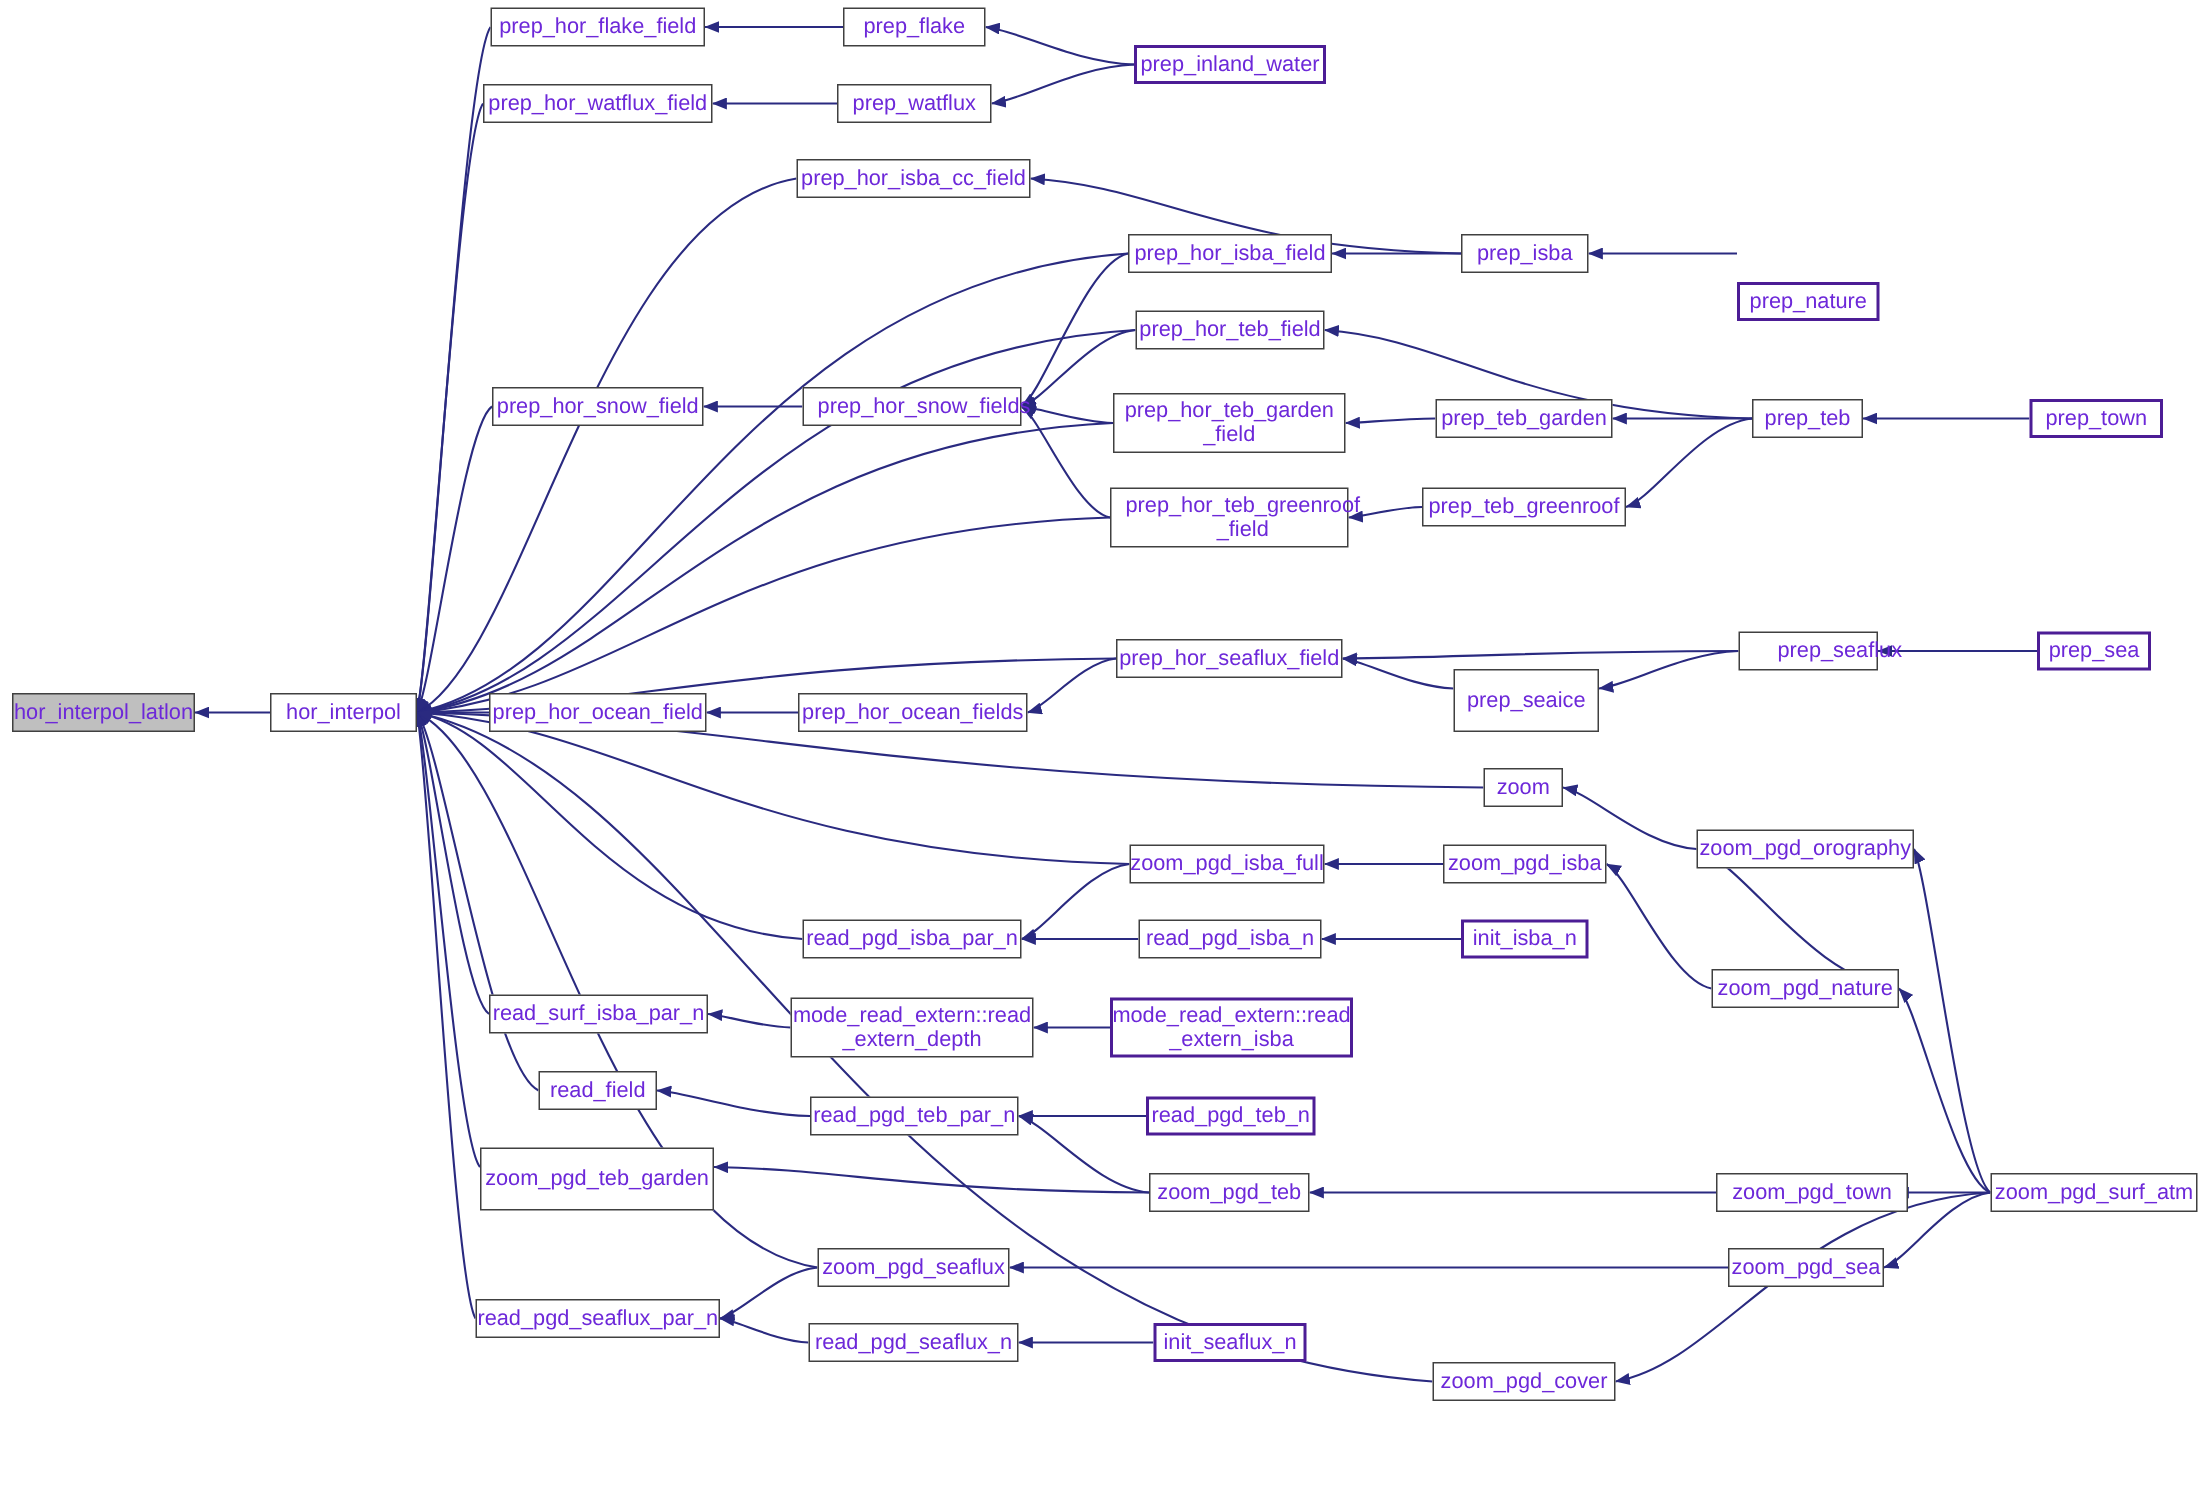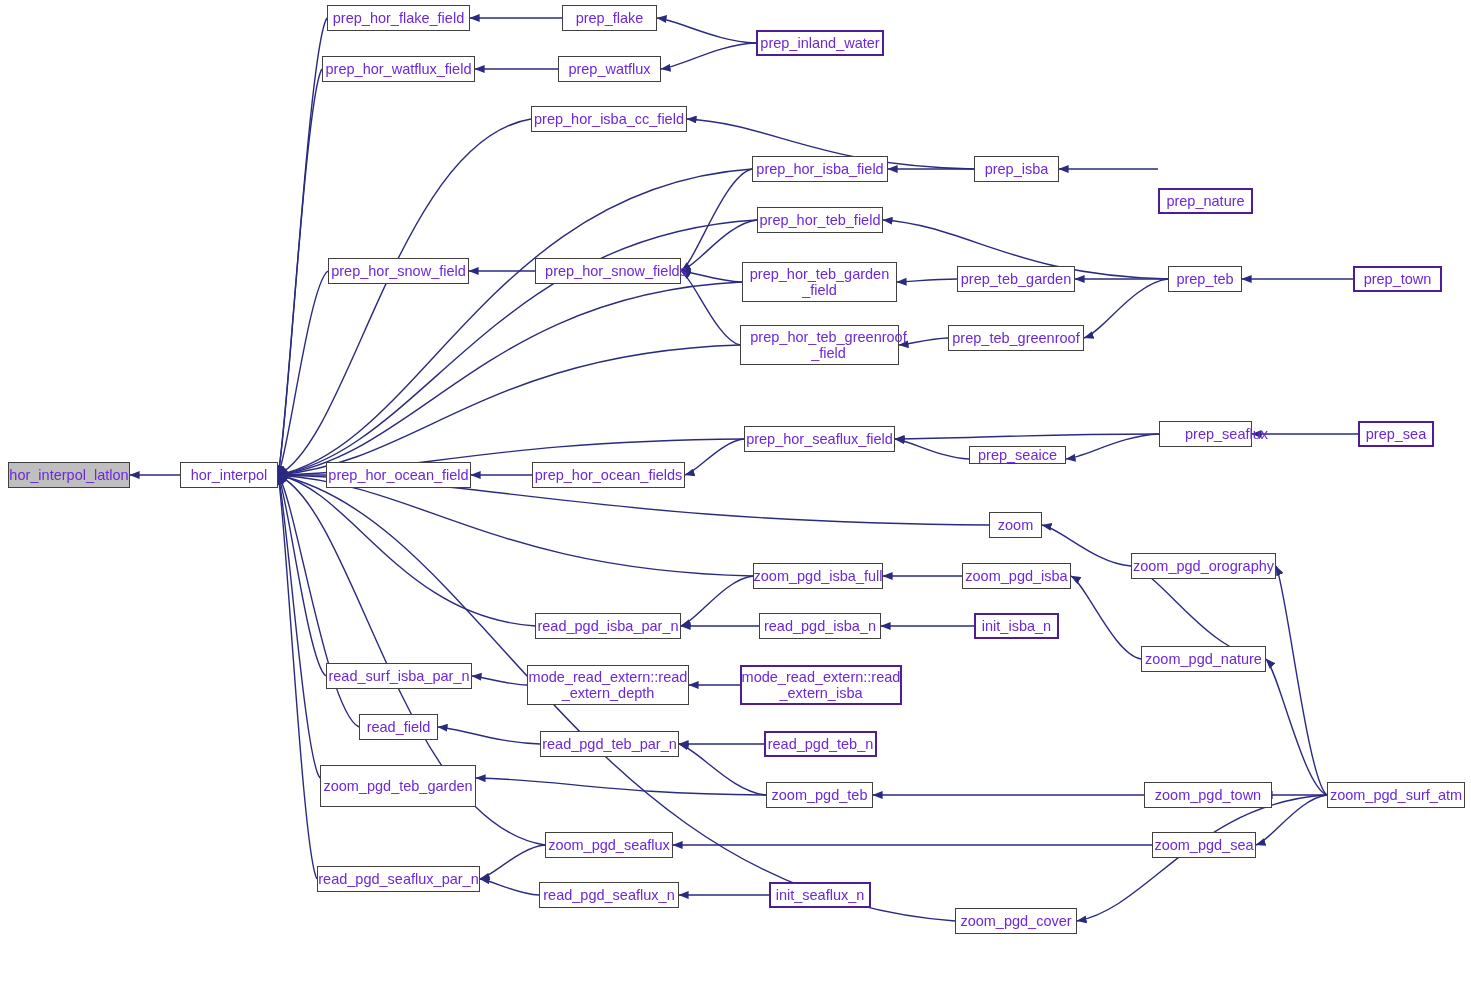--- a/index.html
+++ b/index.html
@@ -111,21 +111,21 @@
       <div class="node" style="left: 535px; top: 258px; width: 146px; height: 26px; padding-left: 16px;">prep_hor_snow_fields</div>
       <div class="node" style="left: 742px; top: 262px; width: 155px; height: 40px;">prep_hor_teb_garden
 _field</div>
       <div class="node" style="left: 957px; top: 266px; width: 118px; height: 26px;">prep_teb_garden</div>
       <div class="node" style="left: 1168px; top: 266px; width: 74px; height: 26px;">prep_teb</div>
       <div class="node red" style="left: 1353px; top: 266px; width: 89px; height: 26px;">prep_town</div>
       <div class="node" style="left: 740px; top: 325px; width: 159px; height: 40px; padding-left: 18px;">prep_hor_teb_greenroof
 _field</div>
       <div class="node" style="left: 948px; top: 325px; width: 136px; height: 26px;">prep_teb_greenroof</div>
       <div class="node" style="left: 744px; top: 426px; width: 151px; height: 26px;">prep_hor_seaflux_field</div>
-      <div class="node" style="left: 969px; top: 446px; width: 97px; height: 18px;">prep_seaice</div>
+      <div class="node" style="left: 969px; top: 446px; width: 97px; height: 42px;">prep_seaice</div>
       <div class="node" style="left: 1159px; top: 421px; width: 93px; height: 26px; padding-left: 42px;">prep_seaflux</div>
       <div class="node red" style="left: 1358px; top: 421px; width: 76px; height: 26px;">prep_sea</div>
       <div class="node" style="left: 326px; top: 462px; width: 145px; height: 26px;">prep_hor_ocean_field</div>
       <div class="node" style="left: 532px; top: 462px; width: 153px; height: 26px;">prep_hor_ocean_fields</div>
       <div class="node" style="left: 989px; top: 512px; width: 53px; height: 26px;">zoom</div>
       <div class="node" style="left: 1131px; top: 553px; width: 145px; height: 26px;">zoom_pgd_orography</div>
       <div class="node" style="left: 753px; top: 563px; width: 130px; height: 26px;">zoom_pgd_isba_full</div>
       <div class="node" style="left: 962px; top: 563px; width: 109px; height: 26px;">zoom_pgd_isba</div>
       <div class="node" style="left: 535px; top: 613px; width: 146px; height: 26px;">read_pgd_isba_par_n</div>
       <div class="node" style="left: 759px; top: 613px; width: 122px; height: 26px;">read_pgd_isba_n</div>

